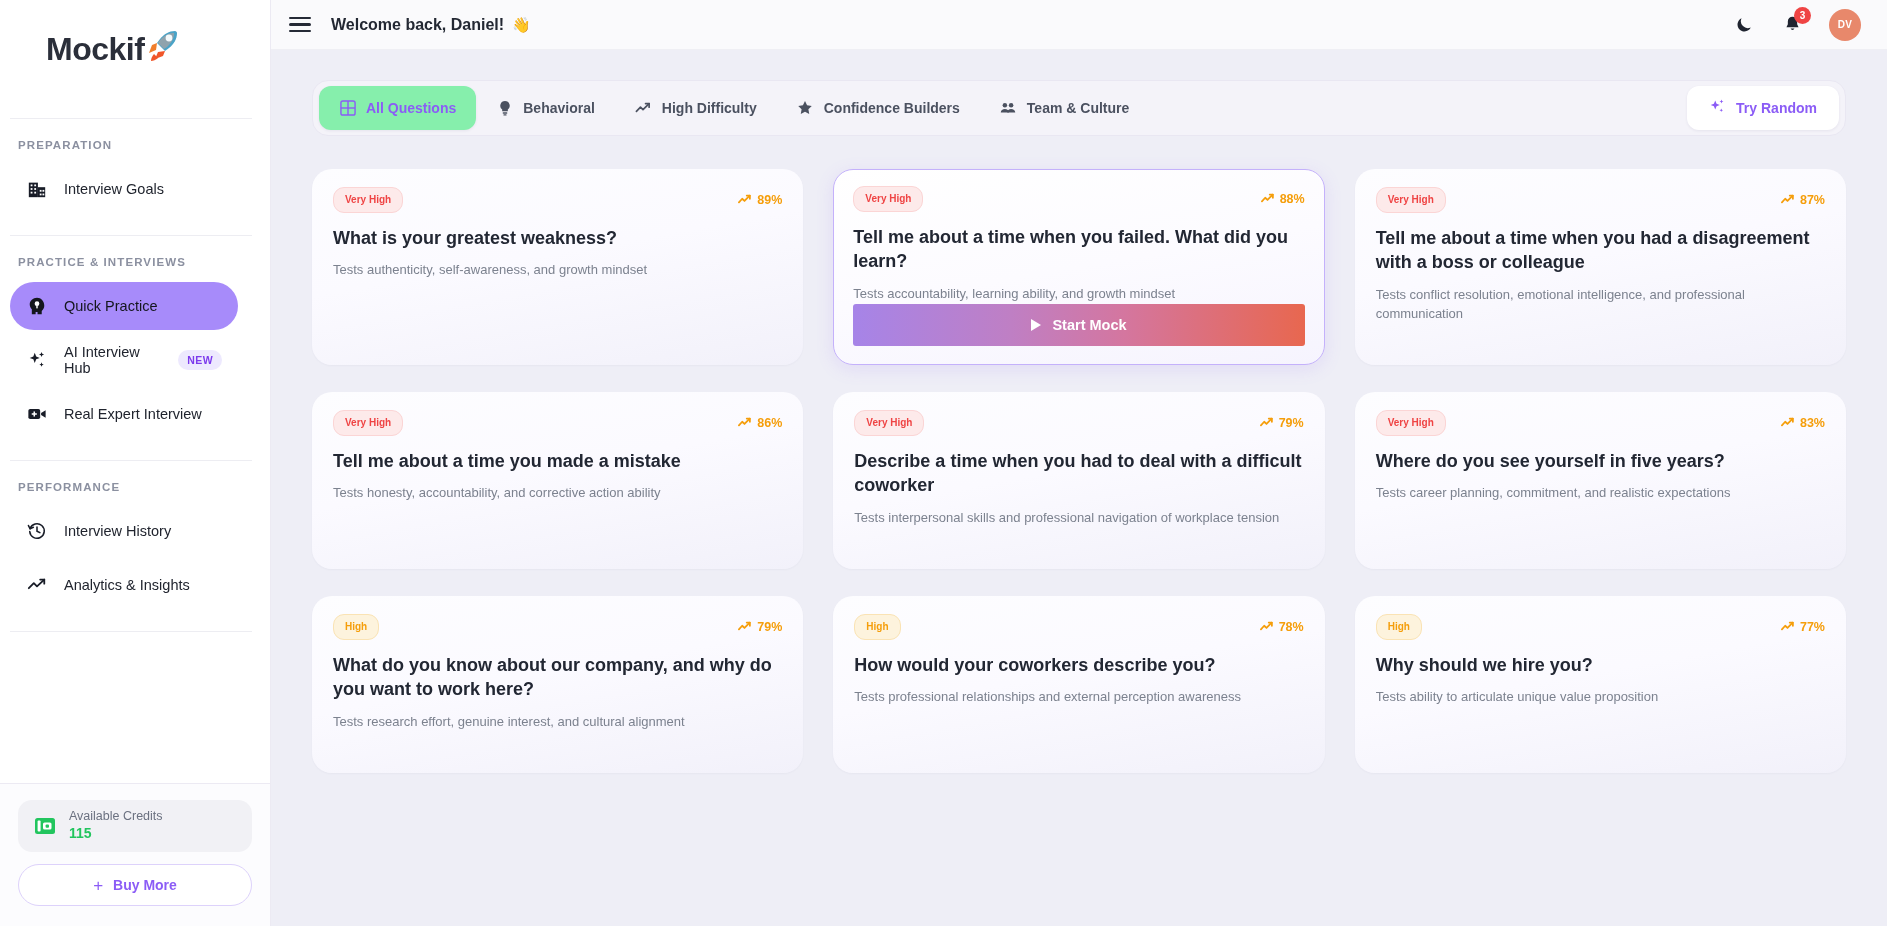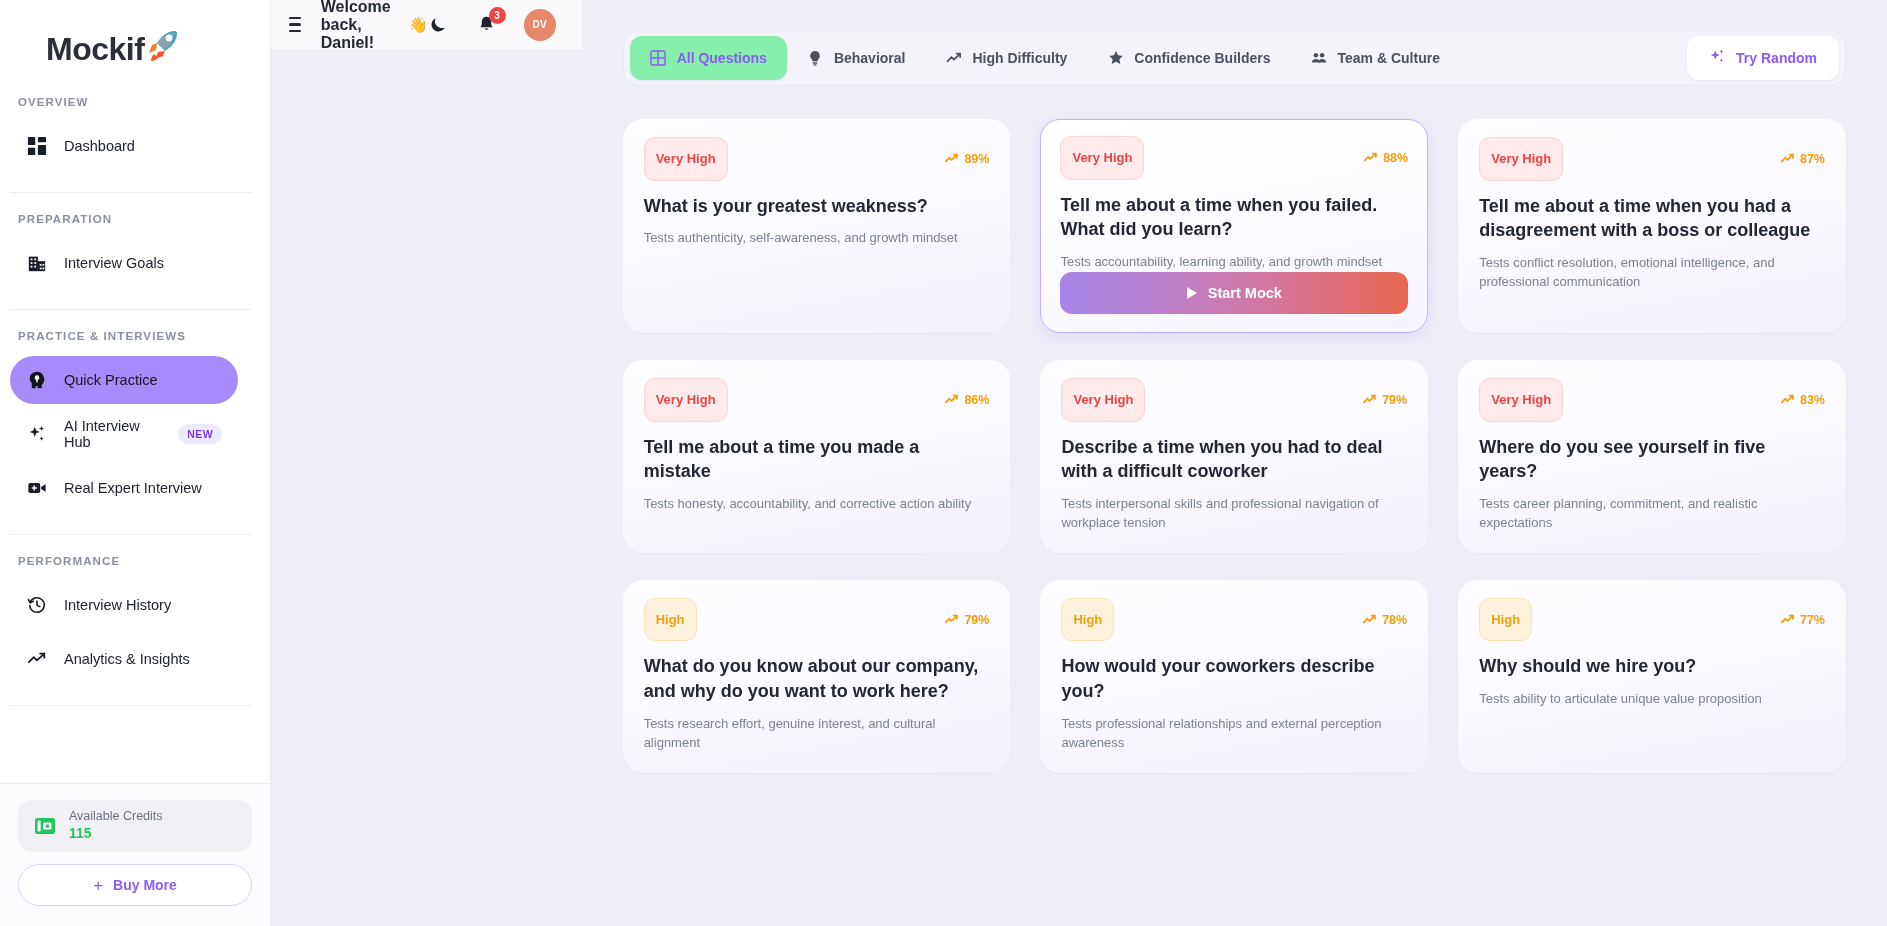--- a/index.html
+++ b/index.html
@@ -52,21 +52,21 @@
   .credit-value { font-size: 14px; font-weight: 700; color: #22c55e; line-height: 1.25; }
   .wallet { width: 22px; height: 20px; flex:0 0 22px; }
   .buy-more {
     margin-top: 12px; height: 42px; border: 1.3px solid #ddd2fb; border-radius: 22px;
     background: #fff; color: #8b5cf6; font-size: 14px; font-weight: 700;
     display: flex; align-items: center; justify-content: center; gap: 10px; cursor: pointer;
   }
   .plus { font-size: 17px; font-weight: 400; line-height: 1; }
 
   
-  .main { flex: 1 1 auto; display: flex; flex-direction: row; background: #eeeef6; min-width:0;}
+  .main { flex: 1 1 auto; display: flex; flex-direction: column; background: #eeeef6; min-width:0;}
   .topbar {
     height: 50px; flex: 0 0 50px; background: #fafafc;
     display: flex; align-items: center; padding: 0 26px 0 18px;
     border-bottom: 1px solid #efeff4;
   }
   .hamburger { width: 22px; height: 16px; display:flex; flex-direction:column; justify-content:space-between; cursor:pointer; margin-right: 20px;}
   .hamburger i { display:block; height:2.4px; background:#252a36; border-radius:2px; }
   .welcome { font-size: 16px; font-weight: 700; color: #232833; display:flex; align-items:center; gap:8px;}
   .wave { font-size: 15px; }
   .top-right { margin-left: auto; display: flex; align-items: center; gap: 26px; }
@@ -111,29 +111,29 @@
     border-radius: 20px; padding: 18px 21px 20px 21px; min-height: 177px;
     display: flex; flex-direction: column; cursor: pointer; position: relative;
     box-shadow: 0 1px 2px rgba(60,50,110,.04);
   }
   .card.active {
     border: 1.6px solid #c4b1fb; background: linear-gradient(170deg,#ffffff 0%, #fcfbff 50%, #f6f4fe 100%);
     box-shadow: 0 4px 18px rgba(139,92,246,.13); padding: 16px 19px 18px 19px;
   }
   .card-top { display: flex; align-items: center; margin-bottom: 13px; }
   .pill {
-    font-size: 13px; font-weight: 700; padding: 12px 11px; border-radius: 11px; line-height: 1.35;
+    font-size: 10px; font-weight: 700; padding: 5px 11px; border-radius: 11px; line-height: 1.35;
   }
   .pill.veryhigh { background: #fdeaea; color: #ef4444; border: 1px solid #fbd5d5; }
   .pill.high { background: #fdf3dd; color: #f59e0b; border: 1px solid #fae3b4; }
   .score { margin-left: auto; display: flex; align-items: center; gap: 6px; color: #f59e0b; font-size: 12.5px; font-weight: 700; }
   .q-title { font-size: 18px; font-weight: 700; color: #222733; line-height: 1.38; margin-bottom: 11px; }
   .q-sub { font-size: 13px; color: #7c828f; line-height: 1.45; }
   .start-mock {
-    margin-top: auto; height: 42px; border-radius: 12px;
+    margin-top: auto; height: 42px; border-radius: 3px;
     background: linear-gradient(90deg, #a684e8 0%, #bf7fc4 35%, #d4769f 60%, #e8674f 100%);
     color: #fff; font-size: 14.5px; font-weight: 700;
     display: flex; align-items: center; justify-content: center; gap: 11px; cursor: pointer;
   }
   .play-tri { width:0;height:0;border-left:10px solid #fff;border-top:6.5px solid transparent;border-bottom:6.5px solid transparent; }
 </style>
 </head>
 <body>
 
 <div class="app">
@@ -148,34 +148,20 @@
           <circle cx="25" cy="14" r="3.4" fill="#f4f9fb"></circle>
           <path d="M13 19l-5 2-3 8 7-3z" fill="#f07e2c"></path>
           <path d="M21 27l-2 5-8 3 3-7z" fill="#f0562a"></path>
           <path d="M10 30c-2 2-3 5-3 7 2 0 5-1 7-3z" fill="#f0562a"></path>
         </svg>
       </span>
     </div>
 
     <div class="nav-scroll">
 
-      <div class="nav-group">
-        <div class="sec-title">OVERVIEW</div>
-        <div class="nav-item">
-          <span class="ic">
-            <svg viewBox="0 0 22 22" width="20" height="20" fill="currentColor">
-                <rect x="1" y="1" width="8" height="9" rx="1"></rect>
-                <rect x="12" y="1" width="9" height="6" rx="1"></rect>
-                <rect x="1" y="13" width="8" height="8" rx="1"></rect>
-                <rect x="12" y="10" width="9" height="11" rx="1"></rect>
-              </svg>
-          </span>
-          <span>Dashboard</span>
-        </div>
-      </div>
 
       <div class="divider"></div>
 
       <div class="nav-group">
         <div class="sec-title">PREPARATION</div>
         <div class="nav-item">
           <span class="ic">
             <svg viewBox="0 0 22 22" width="20" height="20" fill="currentColor">
                 <path d="M2 4h10v16H2z"></path>
                 <path d="M12 9h8v11h-8z"></path>

